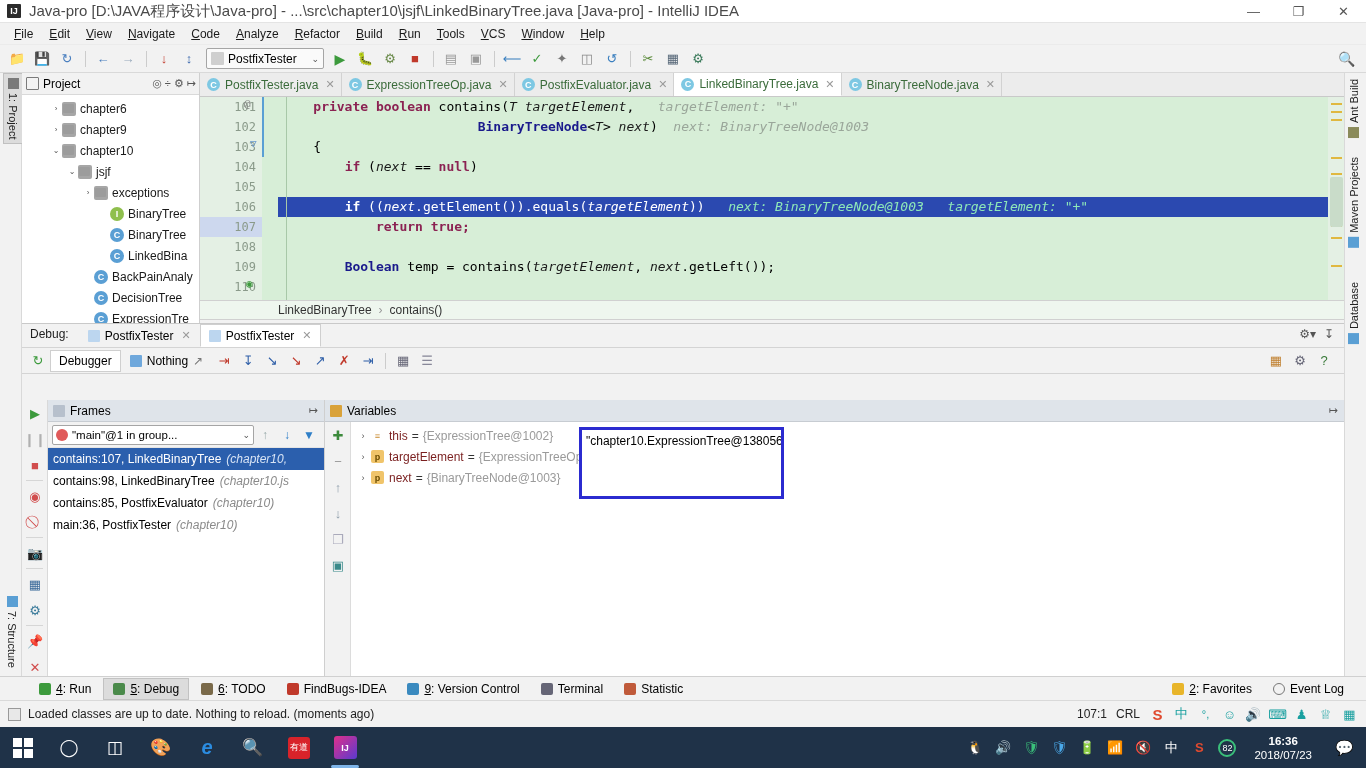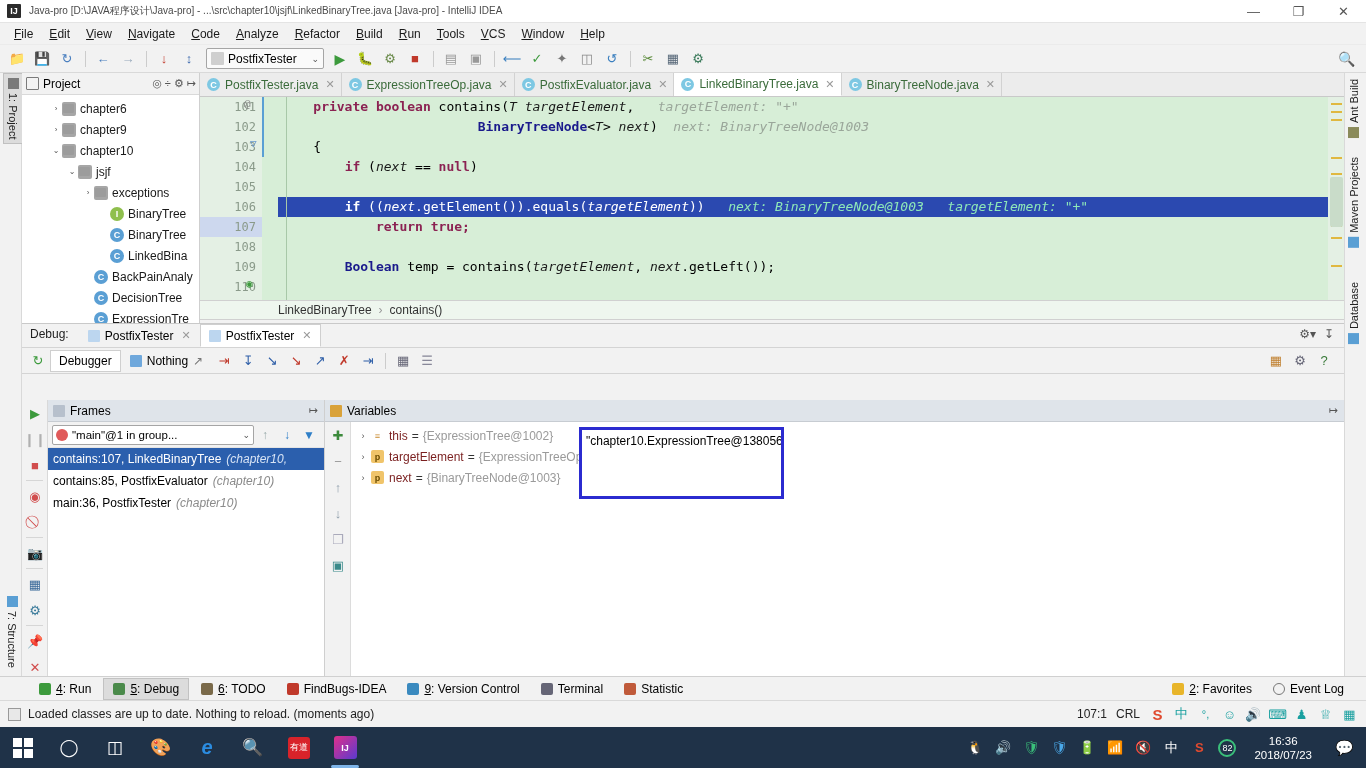--- a/index.html
+++ b/index.html
@@ -16,21 +16,21 @@
 
   
   .titlebar {
     position:absolute; left:0; top:0; width:1366px; height:23px;
     background:#ffffff; border-bottom:1px solid #e4e4e4;
     display:flex; align-items:center;
   }
   .tb-logo { width:14px; height:14px; margin-left:7px; margin-right:8px;
     background:#2b2b2b; color:#fff; font-size:9px; font-weight:bold;
     display:flex; align-items:center; justify-content:center; border-radius:1px;}
-  .tb-title { font-size:10px; color:#4a4a4a; white-space:nowrap; }
+  .tb-title { font-size:15px; color:#4a4a4a; white-space:nowrap; }
   .tb-buttons { margin-left:auto; display:flex; height:23px; }
   .tb-btn { width:45px; height:23px; display:flex; align-items:center; justify-content:center;
     color:#555; font-size:13px; }
 
   
   .menubar {
     position:absolute; left:0; top:23px; width:1366px; height:22px;
     background:#f2f2f2; display:flex; align-items:center; padding-left:6px;
     border-bottom:1px solid #ebebeb;
   }
@@ -603,20 +603,24 @@
           <span class="ts-caret">⌄</span>
         </div>
         <div class="thr-btn" style="color:#9aa;">↑</div>
         <div class="thr-btn" style="color:#2f7fc8;">↓</div>
         <div class="thr-btn" style="color:#2f7fc8;">▼</div>
       </div>
       <div id="framerows">
           <div class="frame-row sel">
             <span>contains:107, LinkedBinaryTree</span>
             <span class="loc">(chapter10,</span>
+          </div>
+          <div class="frame-row">
+            <span>contains:98, LinkedBinaryTree</span>
+            <span class="loc">(chapter10.js</span>
           </div>
           <div class="frame-row">
             <span>contains:85, PostfixEvaluator</span>
             <span class="loc">(chapter10)</span>
           </div>
           <div class="frame-row">
             <span>main:36, PostfixTester</span>
             <span class="loc">(chapter10)</span>
           </div>
         </div>
@@ -767,20 +771,20 @@
       <span class="ti2" style="color:#e06a3a;">🔊</span>
       <span class="ti2" style="color:#3ac07a;">🛡</span>
       <span class="ti2" style="color:#4aa8e8;">🛡</span>
       <span class="ti2">🔋</span>
       <span class="ti2">📶</span>
       <span class="ti2">🔇</span>
       <span class="ti2">中</span>
       <span class="ti2" style="color:#e04a2f;font-weight:bold;">S</span>
       <span class="ti2" style="border:2px solid #3ac07a;border-radius:50%;font-size:9px;">82</span>
       <span class="clock">
-        <span style="display:block;">16:36</span>
+        <span style="display:block;font-weight:bold;">16:36</span>
         <span style="display:block;">2018/07/23</span>
       </span>
       <span class="notif">💬</span>
     </div>
   </div>
 
 </div>
 
 </body></html>

